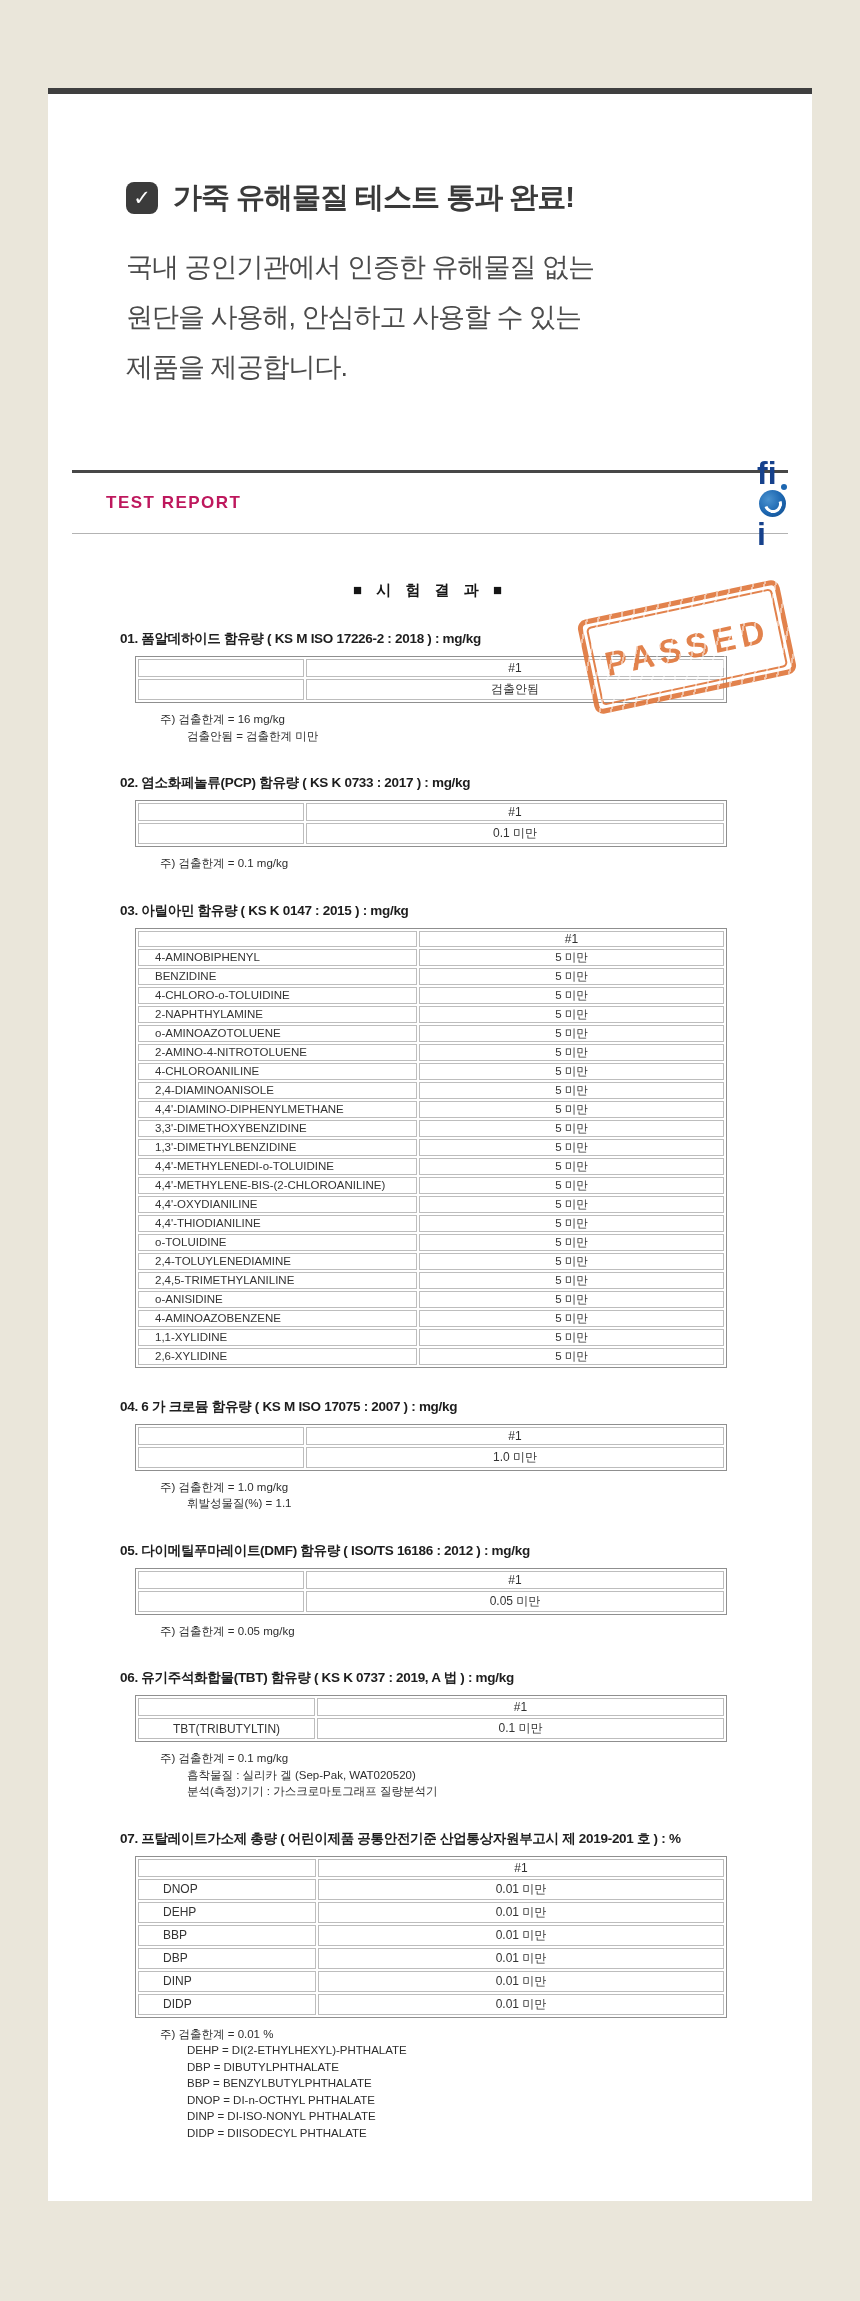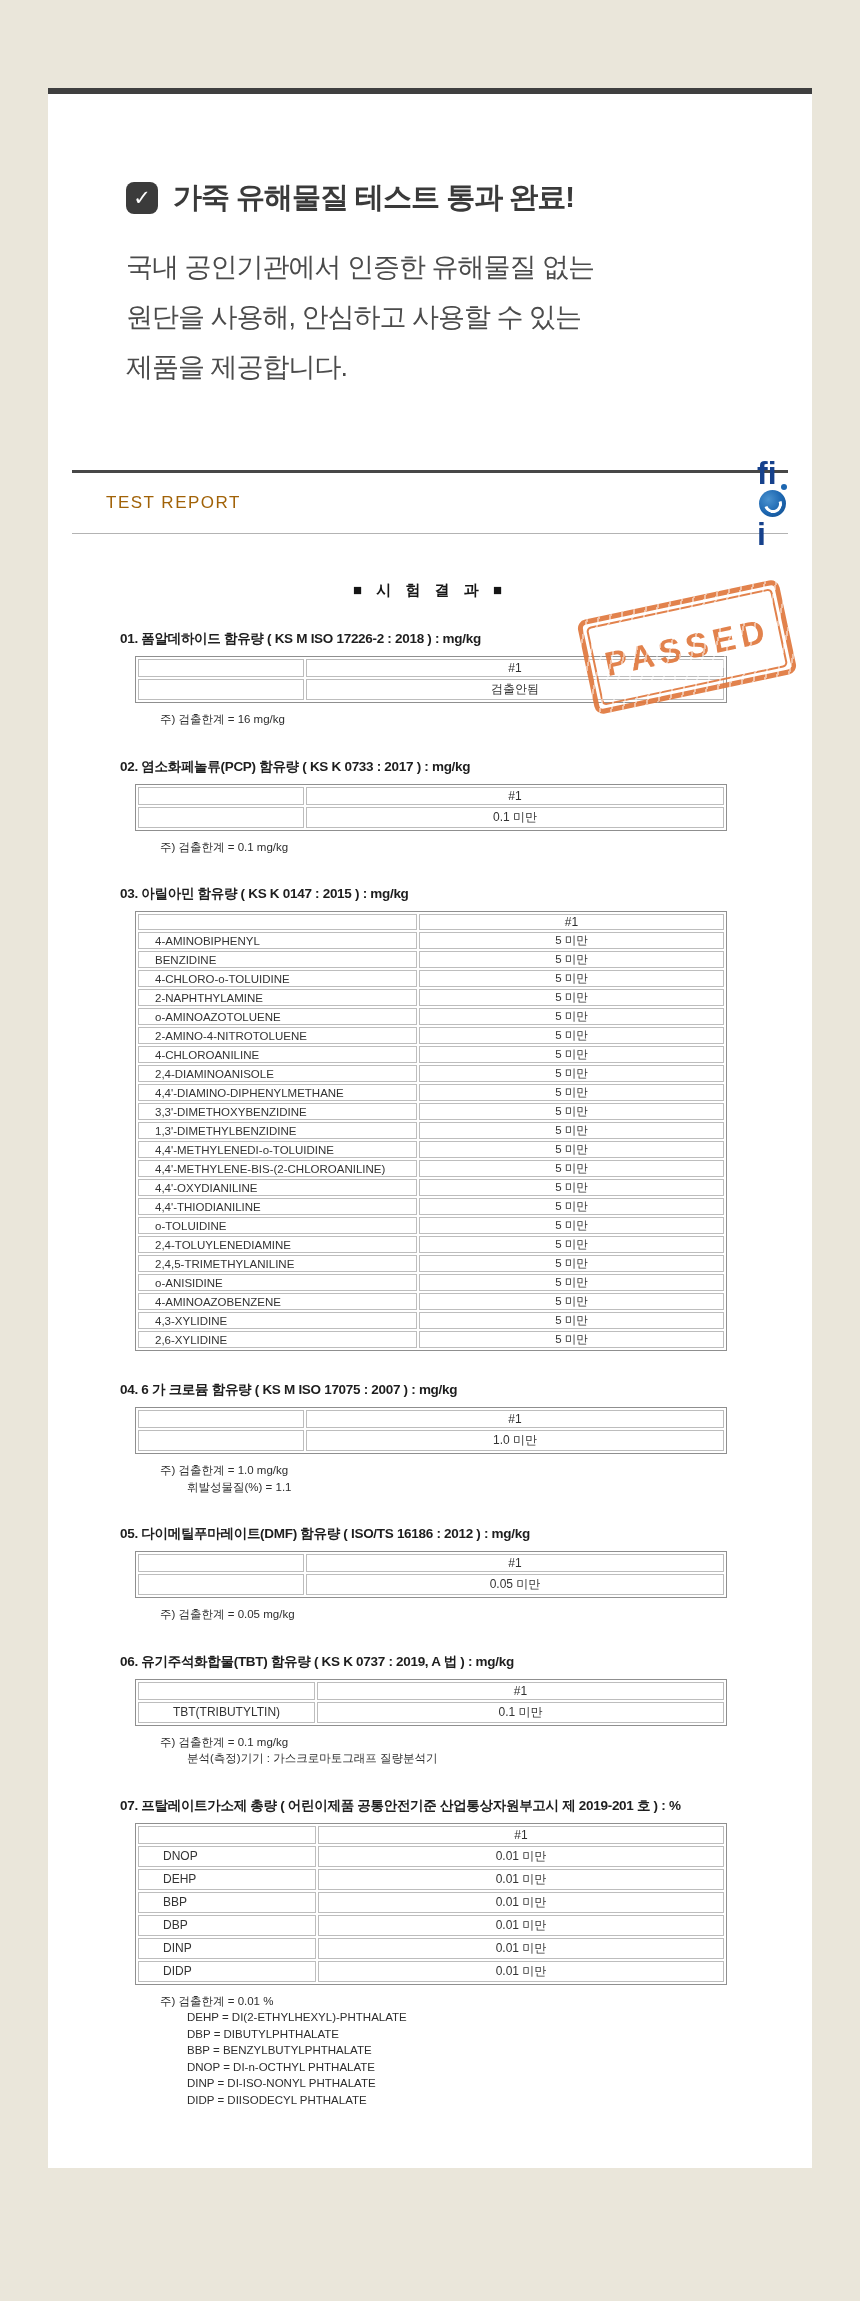--- a/index.html
+++ b/index.html
@@ -14,21 +14,21 @@
   .check-icon{width:32px;height:32px;background:#3B3B3B;border-radius:8px;color:#fff;
               display:flex;align-items:center;justify-content:center;font-size:21px;font-weight:bold;flex:0 0 auto;}
   .intro-title{font-size:29px;font-weight:bold;color:#3A3A3A;margin:0;letter-spacing:-1px;}
   .intro-text{margin-top:24px;}
   .intro-line{margin:0;font-size:27px;line-height:50px;color:#4B4B4B;letter-spacing:-1px;}
 
   
   .report{margin:78px 24px 0;}
   .report-header{height:60px;border-top:3px solid #474747;border-bottom:1px solid #B3B3B3;
                  display:flex;align-items:center;justify-content:space-between;padding:0 0 0 34px;}
-  .report-title{font-size:17px;letter-spacing:1.5px;color:#a16207;font-weight:400;}
+  .report-title{font-size:17px;letter-spacing:1.5px;color:#be185d;font-weight:700;}
   .fiti-logo{display:inline-flex;align-items:flex-start;gap:1px;font-weight:bold;font-size:32px;color:#16418C;line-height:1;flex-direction:column;}
   .lg-t{position:relative;width:27px;height:27px;border-radius:50%;
         background:radial-gradient(circle at 35% 35%, #4A92CF, #1C66B0 55%, #124A86);margin:0 2px;display:inline-block;}
   .lg-t::before{content:"";position:absolute;left:5px;top:5px;width:12px;height:12px;border:3px solid #fff;
         border-radius:50%;border-top-color:transparent;border-left-color:transparent;transform:rotate(25deg);}
   .lg-t::after{content:"";position:absolute;right:-1px;top:-6px;width:6px;height:6px;border-radius:50%;background:#1C66B0;}
 
   .results-title{margin-top:47px;text-align:center;font-size:15px;font-weight:bold;letter-spacing:5px;color:#151515;}
 
   
@@ -101,20 +101,21 @@
                   <td class="c2">#1</td>
                 </tr>
             <tr>
                   <td class="c1"></td>
                   <td class="c2">검출안됨</td>
                 </tr>
           </tbody>
             </table>
           <div class="notes">
             <div class="note">주) 검출한계 = 16 mg/kg</div>
+            <div class="note cont">검출안됨 = 검출한계 미만</div>
           </div>
         </div>
 
         <div class="sec">
           <div class="sec-title">02.  염소화페놀류(PCP) 함유량 ( KS K 0733 : 2017 ) : mg/kg</div>
           <table class="rt ca">
             <tbody>
                 <tr class="hrow">
                   <td class="c1"></td>
                   <td class="c2">#1</td>
@@ -212,21 +213,21 @@
                 </tr>
             <tr>
                   <td class="c1">o-ANISIDINE</td>
                   <td class="c2">5 미만</td>
                 </tr>
             <tr>
                   <td class="c1">4-AMINOAZOBENZENE</td>
                   <td class="c2">5 미만</td>
                 </tr>
             <tr>
-                  <td class="c1">4,3-XYLIDINE</td>
+                  <td class="c1">1,1-XYLIDINE</td>
                   <td class="c2">5 미만</td>
                 </tr>
             <tr>
                   <td class="c1">2,6-XYLIDINE</td>
                   <td class="c2">5 미만</td>
                 </tr>
           </tbody>
             </table>
         </div>
 
@@ -278,20 +279,21 @@
                   <td class="c2">#1</td>
                 </tr>
             <tr>
                   <td class="c1">TBT(TRIBUTYLTIN)</td>
                   <td class="c2">0.1 미만</td>
                 </tr>
           </tbody>
             </table>
           <div class="notes">
             <div class="note">주) 검출한계 = 0.1 mg/kg</div>
+            <div class="note cont">흡착물질 : 실리카 겔 (Sep-Pak, WAT020520)</div>
             <div class="note cont">분석(측정)기기 : 가스크로마토그래프 질량분석기</div>
           </div>
         </div>
 
         <div class="sec">
           <div class="sec-title">07.  프탈레이트가소제 총량 ( 어린이제품 공통안전기준 산업통상자원부고시 제 2019-201 호 ) : %</div>
           <table class="rt cd">
             <tbody>
                 <tr class="hrow">
                   <td class="c1"></td>

